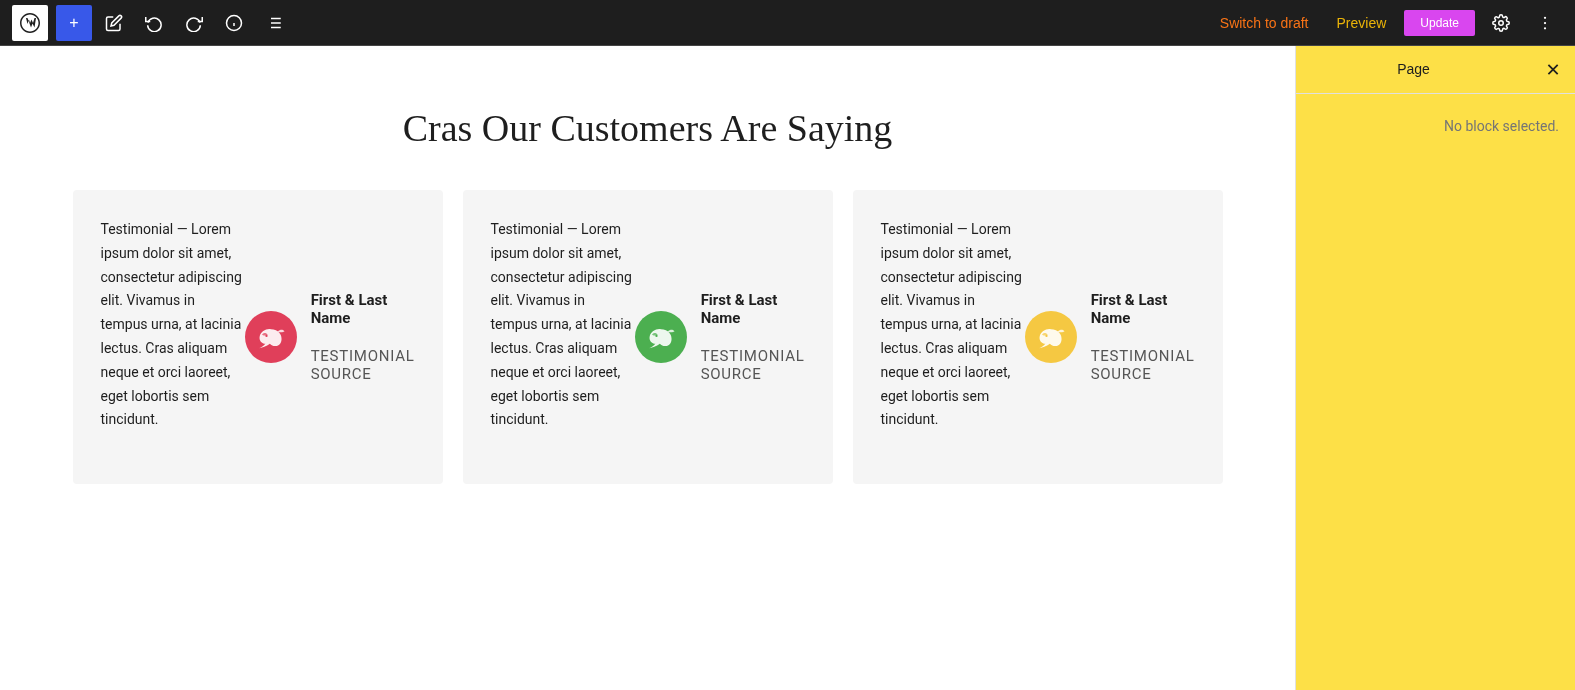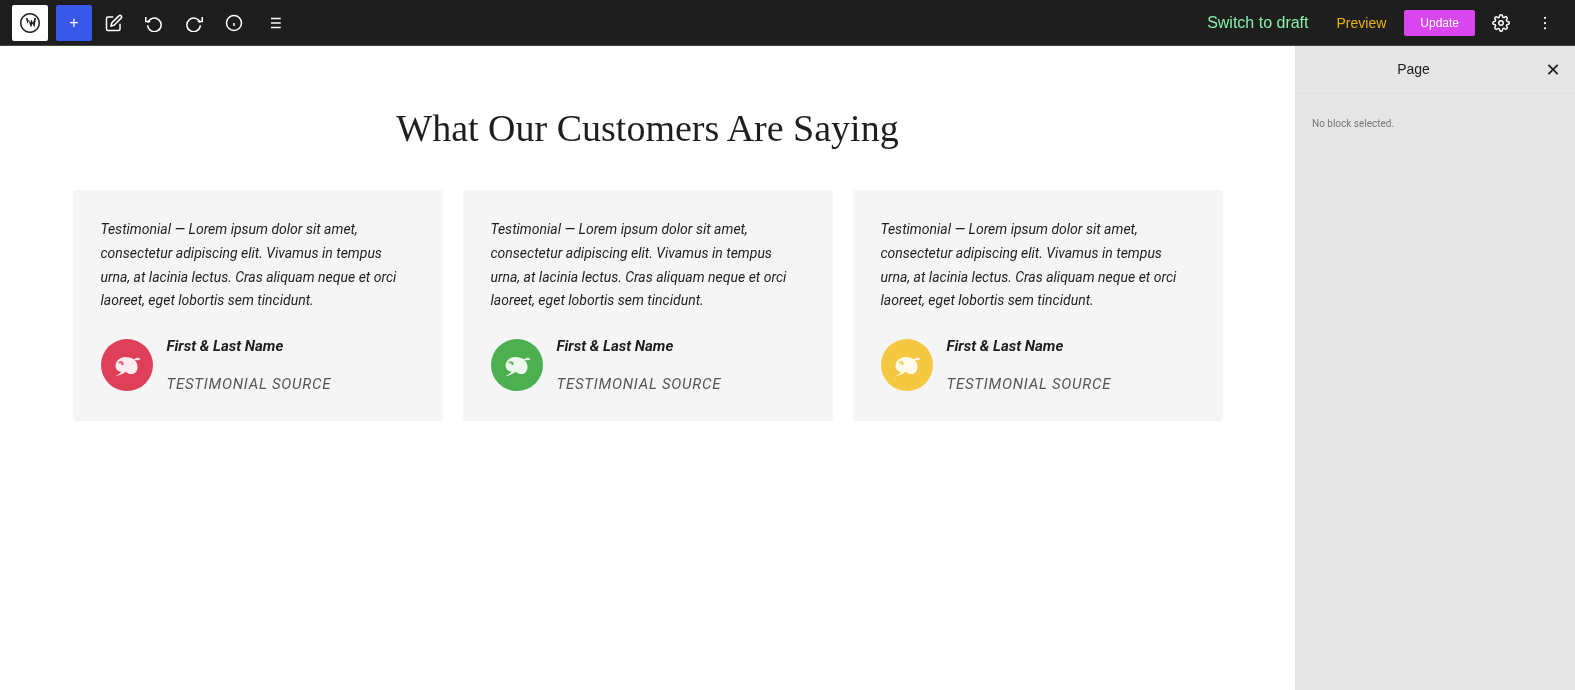--- a/index.html
+++ b/index.html
@@ -20,21 +20,21 @@
     .topbar-btn {
       width: 36px; height: 36px; border-radius: 2px; border: none; cursor: pointer;
       display: flex; align-items: center; justify-content: center;
       background: transparent; color: #fff; font-size: 16px;
     }
     .topbar-btn.add { background: #3858e9; color: #fff; }
     .topbar-spacer { flex: 1; }
     .topbar-right { display: flex; align-items: center; gap: 8px; }
     .switch-to-draft-btn {
       background: transparent; border: none; cursor: pointer;
-      color: #86efac; font-size: 16px; padding: 6px 10px; border-radius: 2px;
+      color: #f97316; font-size: 14px; padding: 6px 10px; border-radius: 2px;
     }
     .preview-btn {
       background: transparent; border: none; cursor: pointer;
       color: #eab308; font-size: 14px; padding: 6px 10px; border-radius: 2px;
     }
     .update-btn {
       background: #d946ef; color: #fff; border: none; cursor: pointer;
       font-size: 12px; padding: 6px 16px; border-radius: 2px; font-weight: 400;
     }
     .settings-btn {
@@ -60,61 +60,61 @@
     .page-content { max-width: 1150px; width: 100%; }
     .section-title {
       text-align: center; font-size: 38px; font-weight: 400;
       color: #1e1e1e; margin-bottom: 40px; font-family: Georgia, serif;
     }
     .testimonials-grid {
       display: grid; grid-template-columns: repeat(3, 1fr); gap: 20px;
     }
     .testimonial-card {
       background: #f5f5f5; border-radius: 4px; padding: 28px 28px 28px 28px;
-      display: flex; flex-direction: column; gap: 0; font-style: italic;
+      display: flex; gap: 0;
     }
     .testimonial-text {
       font-size: 14px; color: #1e1e1e; line-height: 1.7;
       margin-bottom: 24px;
     }
     .testimonial-author { display: flex; align-items: center; gap: 14px; }
     .author-avatar {
       width: 52px; height: 52px; border-radius: 50%;
       display: flex; align-items: center; justify-content: center;
       flex-shrink: 0; overflow: hidden; position: relative;
     }
     .author-avatar svg { width: 36px; height: 36px; }
     .author-info { display: flex; flex-direction: column; gap: 20px; }
     .author-name { font-size: 15px; font-weight: 700; color: #1e1e1e; }
     .author-source { font-size: 15px; color: #555; letter-spacing: 0.05em; text-transform: uppercase; }
 
     
     .sidebar {
-      width: 280px; background: #e5e5e5; border-left: 1px solid #e0e0e0;
+      width: 280px; background: #fde047; border-left: 1px solid #e0e0e0;
       display: flex; flex-direction: column; flex-shrink: 0;
     }
     .sidebar-tabs {
       display: flex; border-bottom: 1px solid #e0e0e0;
       align-items: stretch; height: 48px; position: relative;
     }
     .sidebar-tab {
       flex: 1; display: flex; align-items: center; justify-content: center;
       font-size: 14px; cursor: pointer; color: #1e1e1e;
       background: transparent; border: none; border-bottom: 2px solid transparent;
       margin-bottom: -1px;
     }
     .sidebar-tab.active { border-bottom: 2px solid #3858e9; color: #3858e9; }
     .close-btn {
       width: 36px; height: 36px; background: transparent; border: none; cursor: pointer;
       display: flex; align-items: center; justify-content: center;
       color: #1e1e1e; font-size: 18px; margin: auto 4px;
     }
     .sidebar-content {
-      flex: 1; display: flex; align-items: flex-start; justify-content: flex-start;
-      padding: 24px 16px; color: #757575; font-size: 10px;
+      flex: 1; display: flex; align-items: flex-start; justify-content: flex-end;
+      padding: 24px 16px; color: #757575; font-size: 14px;
     }
   </style>
 </head>
 <body>
 
 <div class="topbar">
   <div class="wp-logo">
     <svg viewBox="0 0 24 24" fill="#1e1e1e" xmlns="http://www.w3.org/2000/svg">
       <path d="M12 2C6.477 2 2 6.477 2 12s4.477 10 10 10 10-4.477 10-10S17.523 2 12 2zm0 1.5c4.687 0 8.5 3.813 8.5 8.5 0 4.687-3.813 8.5-8.5 8.5-4.687 0-8.5-3.813-8.5-8.5 0-4.687 3.813-8.5 8.5-8.5zM9.5 7l3.5 9.5 1.5-4 2 4L18 7h-1.5l-1.5 5-1.5-3.5L12 12l-1-3.5L9.5 13 8 7H9.5z"></path>
     </svg>
@@ -173,21 +173,21 @@
           <circle cx="12" cy="19" r="1.5"></circle>
         </svg>
     </button>
   </div>
 </div>
 
 <div class="main-layout">
 
   <div class="editor-area">
     <div class="page-content">
-      <h2 class="section-title">What Our Customers Are Saying</h2>
+      <h2 class="section-title">Cras Our Customers Are Saying</h2>
       <div class="testimonials-grid" id="testimonials-grid">
 
       <div class="testimonial-card">
             <p class="testimonial-text">Testimonial — Lorem ipsum dolor sit amet, consectetur adipiscing elit. Vivamus in tempus urna, at lacinia lectus. Cras aliquam neque et orci laoreet, eget lobortis sem tincidunt.</p>
             <div class="testimonial-author">
               <div class="author-avatar" style="background: rgb(224, 63, 90);">
                 <svg width="34" height="34" viewBox="0 0 64 64" fill="none" xmlns="http://www.w3.org/2000/svg">
     <g transform="translate(4,8)">
 
       <path d="M28 10 C20 8 10 14 8 22 C6 30 12 36 18 36 C14 40 10 44 6 44 C12 44 20 40 26 36 C30 40 36 42 42 38 C48 34 48 24 44 18 C40 12 34 10 28 10 Z" fill="white" opacity="0.9"></path>

